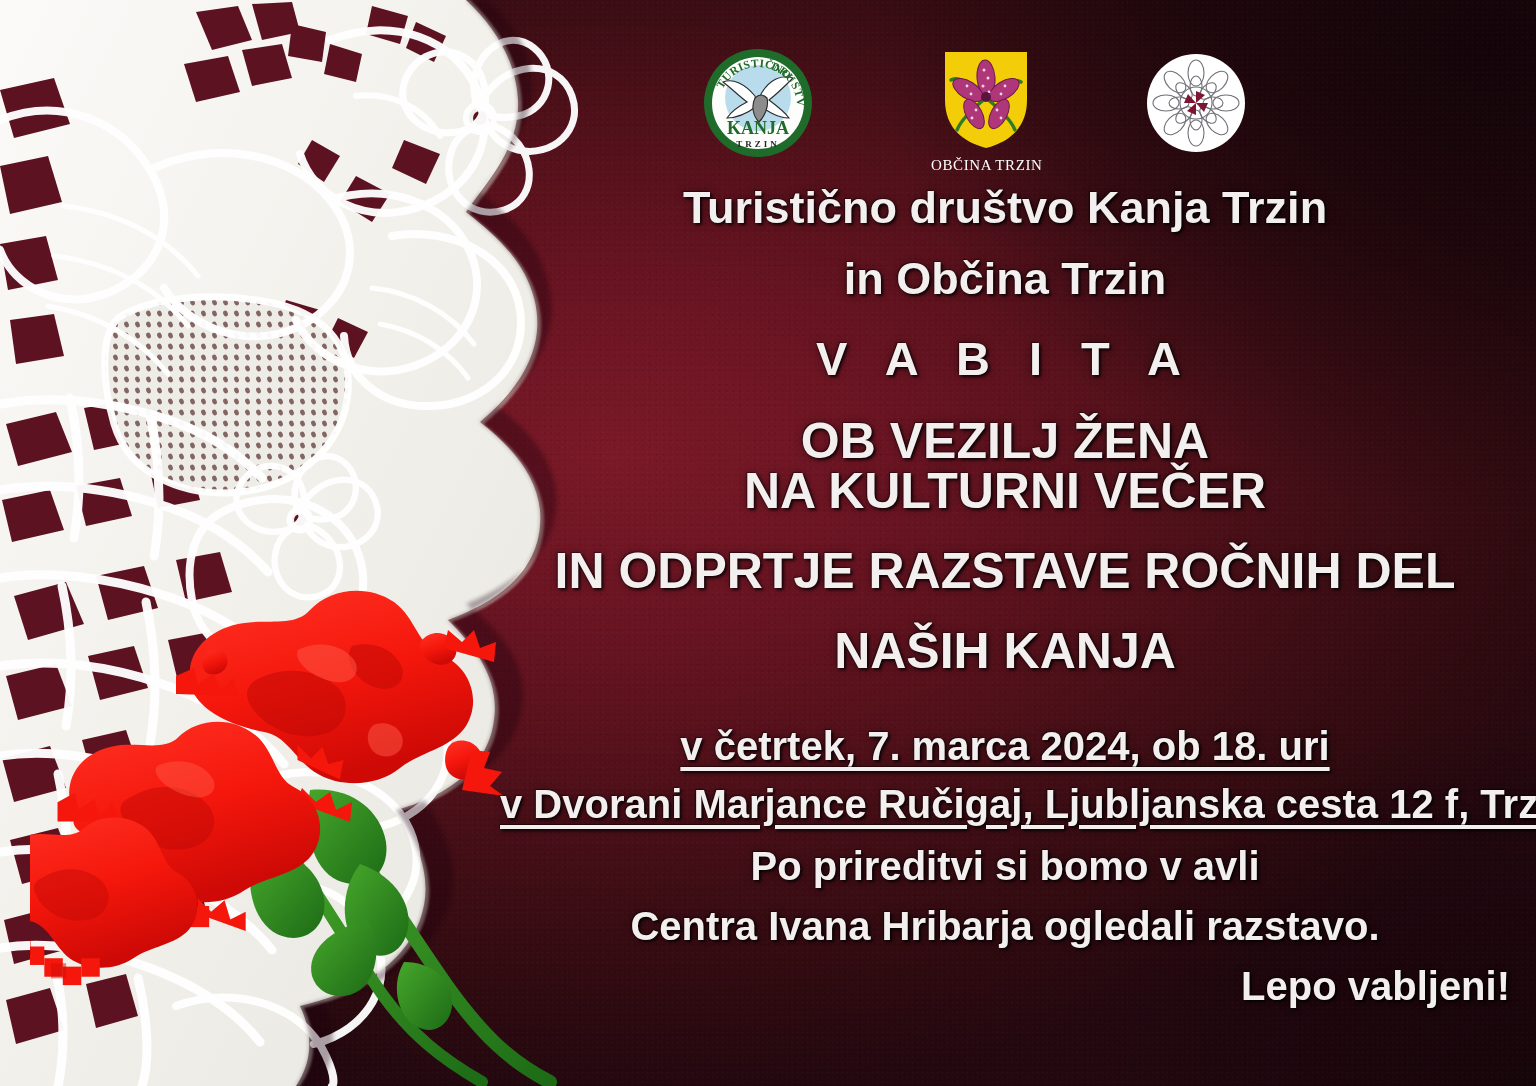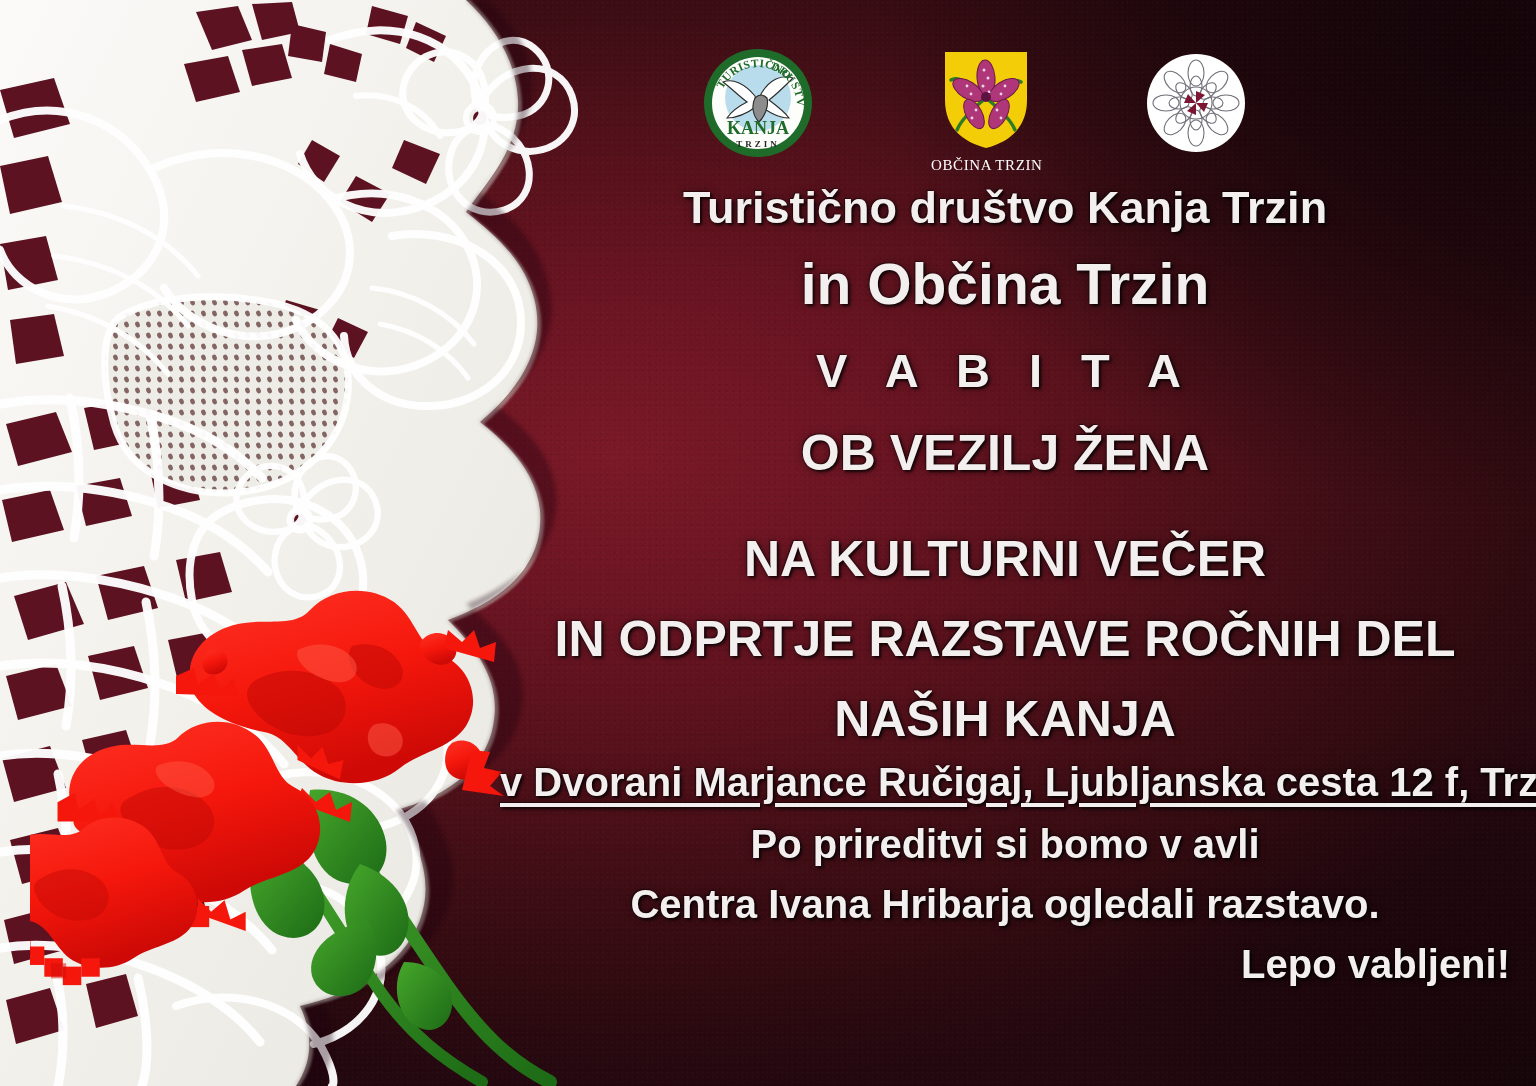--- a/index.html
+++ b/index.html
@@ -83,24 +83,24 @@
   .t{
     margin:0;
     line-height:1.0;
     text-shadow:
       2px 2px 3px rgba(0,0,0,.78),
       -1px -1px 1px rgba(0,0,0,.45),
       0 0 10px rgba(0,0,0,.4);
     white-space:nowrap;
   }
   .org1{font-size:45px;font-weight:bold;padding-top:4px;}
-  .org2{font-size:57px;font-weight:bold;margin-top:26px;}
+  .org2{font-size:45px;font-weight:bold;margin-top:26px;}
   .vabita{font-size:47px;font-weight:bold;letter-spacing:13px;margin-top:34px;}
   .zena{font-size:50px;font-weight:bold;margin-top:34px;}
-  .ev1{font-size:50px;font-weight:bold;margin-top:56px;}
+  .ev1{font-size:50px;font-weight:bold;}
   .ev2{font-size:50px;font-weight:bold;margin-top:30px;}
   .ev3{font-size:50px;font-weight:bold;margin-top:30px;}
   .when{font-size:40px;font-weight:bold;margin-top:50px;text-decoration:underline;text-underline-offset:7px;}
   .where{font-size:40px;font-weight:bold;margin-top:18px;text-decoration:underline;text-underline-offset:7px;}
   .note1{font-size:40px;font-weight:bold;margin-top:22px;}
   .note2{font-size:40px;font-weight:bold;margin-top:20px;}
   .bye{font-size:40px;font-weight:bold;margin-top:20px;text-align:right;}
 
   
   .flowers{
@@ -530,19 +530,20 @@
   </div>
 
   <div class="content">
     <p class="t org1">Turistično društvo Kanja Trzin</p>
     <p class="t org2">in Občina Trzin</p>
     <p class="t vabita">V A B I T A</p>
     <p class="t zena">OB VEZILJ ŽENA</p>
     <p class="t ev1">NA KULTURNI VEČER</p>
     <p class="t ev2">IN ODPRTJE RAZSTAVE ROČNIH DEL</p>
     <p class="t ev3">NAŠIH KANJA</p>
+    <p class="t when">v četrtek, 7. marca 2024, ob 18. uri</p>
     <p class="t where">v Dvorani Marjance Ručigaj, Ljubljanska cesta 12 f, Trzin.</p>
     <p class="t note1">Po prireditvi si bomo v avli</p>
     <p class="t note2">Centra Ivana Hribarja ogledali razstavo.</p>
     <p class="t bye">Lepo vabljeni!</p>
   </div>
 
 </div>
 
 </body></html>

